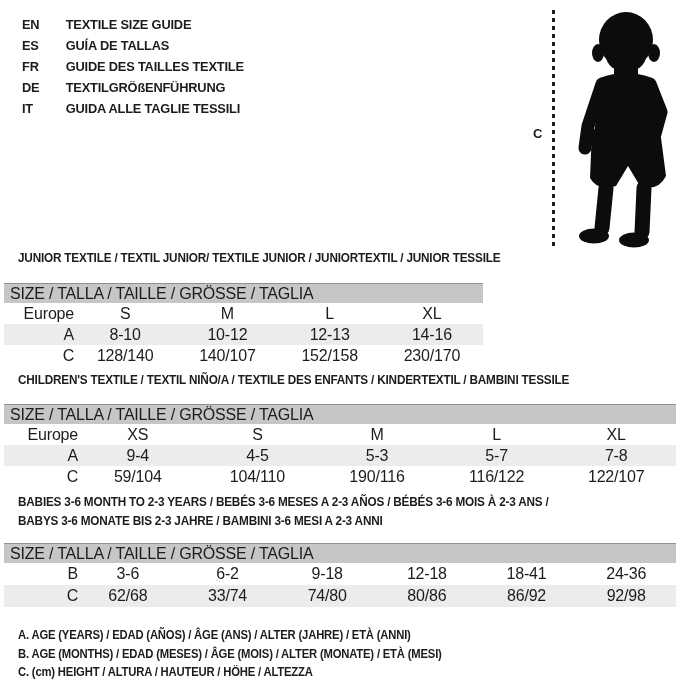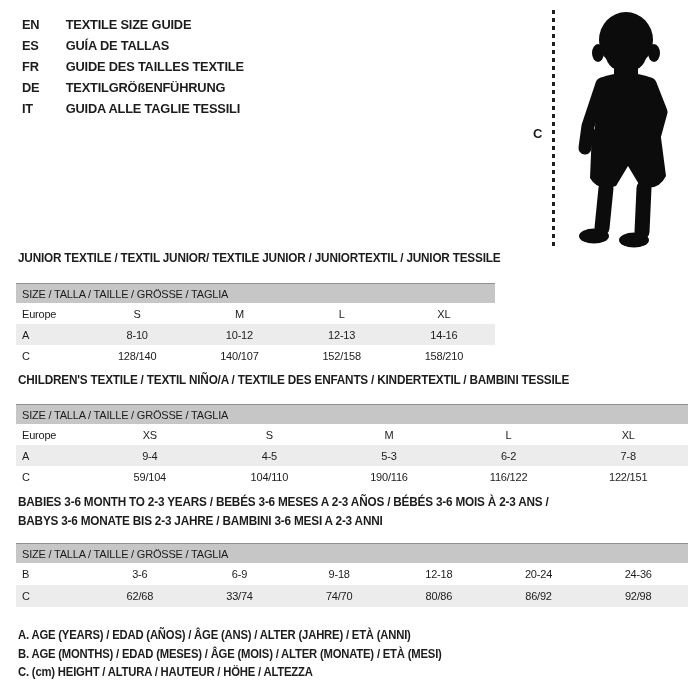--- a/index.html
+++ b/index.html
@@ -40,33 +40,33 @@
     position: absolute; left: 18px;
     font-size: 12.5px; font-weight: bold; letter-spacing: -0.2px;
     transform: scaleX(0.94); transform-origin: 0 50%;
     white-space: nowrap;
   }
   .title-junior   { top: 251px; }
   .title-children { top: 373px; }
   .title-babies   { top: 493px; line-height: 19px; white-space: normal; width: 700px; }
 
   
-  .size-table { position: absolute; left: 16px; font-size: 11px; letter-spacing: -0.2px; }
+  .size-table { position: absolute; left: 4px; font-size: 16px; letter-spacing: -0.2px; }
   .tbl-1 { top: 283px; width: 479px; }
   .tbl-2 { top: 404px; width: 672px; }
   .tbl-3 { top: 543px; width: 672px; }
   .t-band {
     height: 20px; display: flex; align-items: center;
     background: #c6c6c6; border-top: 1px solid #909090;
     padding-left: 6px; color: #1c1c1c;
   }
   .t-row { display: flex; align-items: center; height: 21px; }
   .tbl-3 .t-row { height: 22px; }
   .t-row.alt { background: #ececec; }
-  .t-label { padding-left: 6px; text-align: left; }
+  .t-label { padding-left: 6px; text-align: right; }
   .tbl-1 .t-label { width: 70px; }
   .tbl-2 .t-label, .tbl-3 .t-label { width: 74px; }
   .t-cell { flex: 1 1 0; text-align: center; }
 
   
   .notes {
     position: absolute; left: 18px; top: 626px;
     font-size: 12px; font-weight: bold; letter-spacing: -0.2px;
     transform: scaleX(0.94); transform-origin: 0 0;
   }
@@ -125,73 +125,73 @@
     <div class="t-cell">8-10</div>
     <div class="t-cell">10-12</div>
     <div class="t-cell">12-13</div>
     <div class="t-cell">14-16</div>
   </div>
   <div class="t-row">
     <div class="t-label">C</div>
     <div class="t-cell">128/140</div>
     <div class="t-cell">140/107</div>
     <div class="t-cell">152/158</div>
-    <div class="t-cell">158/210</div>
+    <div class="t-cell">230/170</div>
   </div>
 </div>
 
 <div class="sec-title title-children">CHILDREN'S TEXTILE / TEXTIL NIÑO/A / TEXTILE DES ENFANTS / KINDERTEXTIL / BAMBINI TESSILE</div>
 <div class="size-table tbl-2">
   <div class="t-band">SIZE / TALLA / TAILLE / GRÖSSE / TAGLIA</div>
   <div class="t-row">
     <div class="t-label">Europe</div>
     <div class="t-cell">XS</div>
     <div class="t-cell">S</div>
     <div class="t-cell">M</div>
     <div class="t-cell">L</div>
     <div class="t-cell">XL</div>
   </div>
   <div class="t-row alt">
     <div class="t-label">A</div>
     <div class="t-cell">9-4</div>
     <div class="t-cell">4-5</div>
     <div class="t-cell">5-3</div>
-    <div class="t-cell">6-2</div>
+    <div class="t-cell">5-7</div>
     <div class="t-cell">7-8</div>
   </div>
   <div class="t-row">
     <div class="t-label">C</div>
     <div class="t-cell">59/104</div>
     <div class="t-cell">104/110</div>
     <div class="t-cell">190/116</div>
     <div class="t-cell">116/122</div>
-    <div class="t-cell">122/151</div>
+    <div class="t-cell">122/107</div>
   </div>
 </div>
 
 <div class="sec-title title-babies">
   <div>BABIES 3-6 MONTH TO 2-3 YEARS / BEBÉS 3-6 MESES A 2-3 AÑOS / BÉBÉS 3-6 MOIS À 2-3 ANS /</div>
   <div>BABYS 3-6 MONATE BIS 2-3 JAHRE / BAMBINI 3-6 MESI A 2-3 ANNI</div>
 </div>
 <div class="size-table tbl-3">
   <div class="t-band">SIZE / TALLA / TAILLE / GRÖSSE / TAGLIA</div>
   <div class="t-row">
     <div class="t-label">B</div>
     <div class="t-cell">3-6</div>
-    <div class="t-cell">6-9</div>
+    <div class="t-cell">6-2</div>
     <div class="t-cell">9-18</div>
     <div class="t-cell">12-18</div>
-    <div class="t-cell">20-24</div>
+    <div class="t-cell">18-41</div>
     <div class="t-cell">24-36</div>
   </div>
   <div class="t-row alt">
     <div class="t-label">C</div>
     <div class="t-cell">62/68</div>
     <div class="t-cell">33/74</div>
-    <div class="t-cell">74/70</div>
+    <div class="t-cell">74/80</div>
     <div class="t-cell">80/86</div>
     <div class="t-cell">86/92</div>
     <div class="t-cell">92/98</div>
   </div>
 </div>
 
 <div class="notes">
   <div>A. AGE (YEARS) / EDAD (AÑOS) / ÂGE (ANS) / ALTER (JAHRE) / ETÀ (ANNI)</div>
   <div>B. AGE (MONTHS) / EDAD (MESES) / ÂGE (MOIS) / ALTER (MONATE) / ETÀ (MESI)</div>
   <div>C. (cm) HEIGHT / ALTURA / HAUTEUR / HÖHE / ALTEZZA</div>

